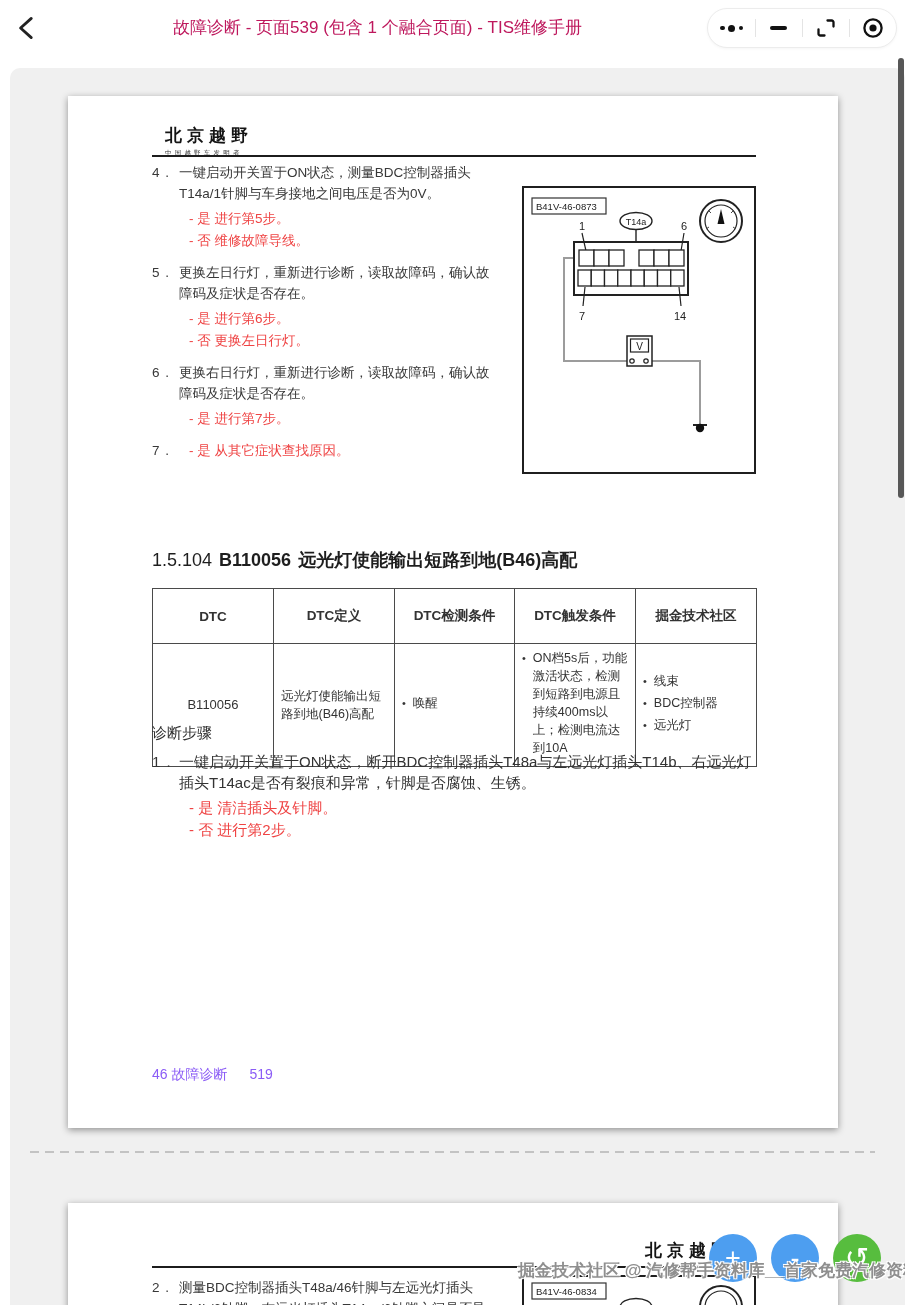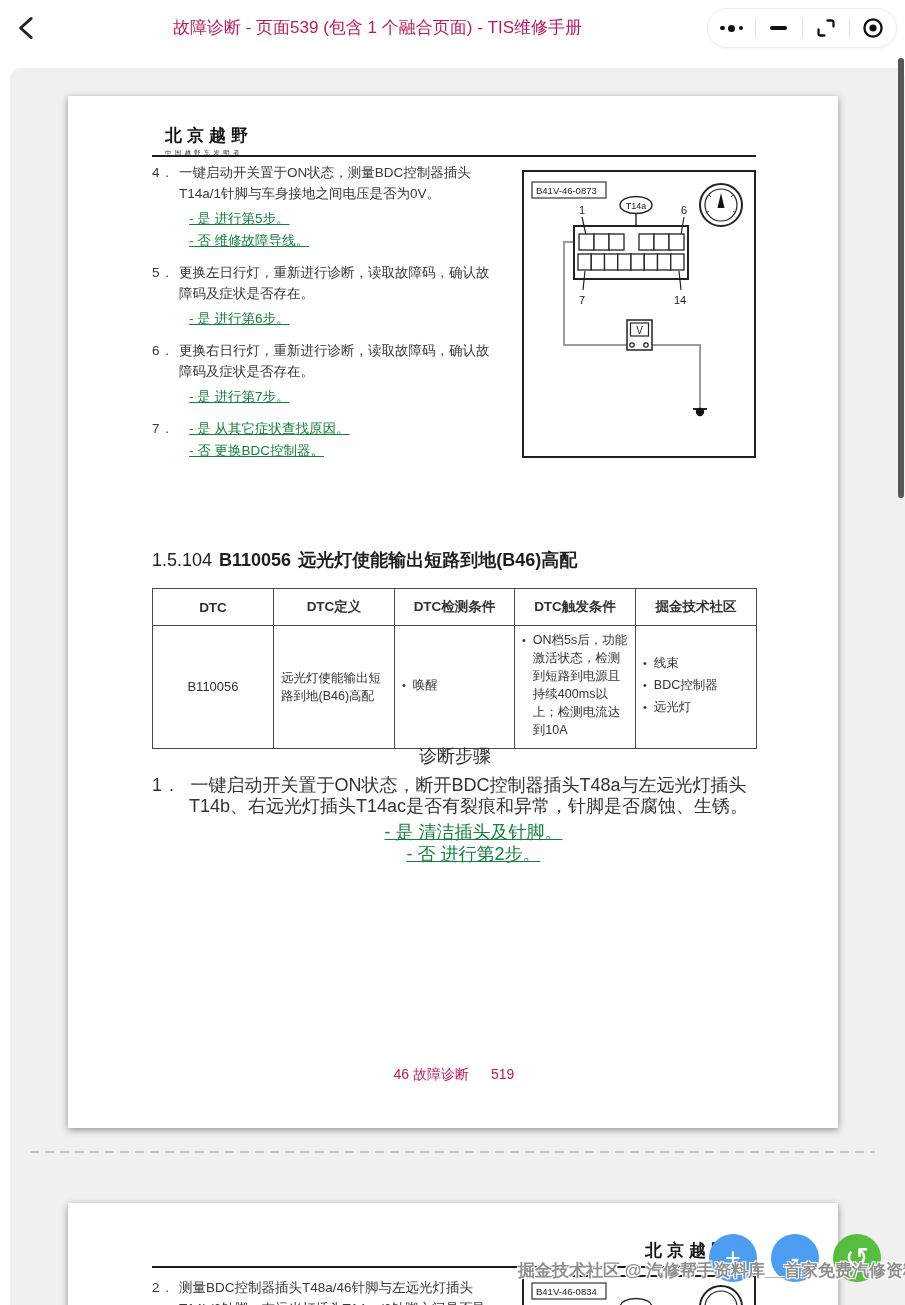--- a/index.html
+++ b/index.html
@@ -45,48 +45,48 @@
   .rule { position:absolute; height:2px; background:#1c1c1c; }
   .rule1 { left:84px; top:59px; width:604px; }
   .rule2 { left:84px; top:63px; width:604px; }
 
   .steps { position:absolute; font-size:13.5px; line-height:21px; color:#383838; }
   .steps1 { left:84px; top:66px; width:348px; }
   .steps2 { left:84px; top:74px; width:348px; }
   .step { position:relative; padding-left:27px; margin-bottom:2px; }
   .step-num { position:absolute; left:0; top:0; letter-spacing:1px; }
   .opts { margin:4px 0 10px 10px; }
-  .opt { line-height:22px; color:#15803d;text-decoration:underline; }
+  .opt { line-height:22px; color:#ef4444; }
 
   .diagram { position:absolute; border:2px solid #1f1f1f; background:#fff; overflow:hidden; }
-  .diagram1 { left:454px; top:74px; width:234px; height:288px; }
+  .diagram1 { left:454px; top:90px; width:234px; height:288px; }
   .diagram2 { left:454px; top:72px; width:234px; height:240px; }
   .diagram svg { display:block; }
 
   .section-heading { position:absolute; left:84px; top:452px; font-size:18px; color:#1e1e1e; white-space:nowrap; }
   .sh-num { font-weight:400; margin-right:7px; }
   .sh-code { font-weight:800; margin-right:7px; }
   .sh-title { font-weight:700; }
 
   table.dtc { position:absolute; left:84px; top:492px; width:604px; border-collapse:collapse;
               table-layout:fixed; font-size:12.5px; color:#333; }
   table.dtc th, table.dtc td { border:1.5px solid #4a4a4a; }
-  table.dtc th { height:25px; font-size:13.5px; font-weight:700; text-align:center; padding:9px; }
+  table.dtc th { height:25px; font-size:13.5px; font-weight:700; text-align:center; padding:18px; }
   table.dtc td { height:113px; vertical-align:middle; padding:5px 7px; line-height:18px; }
   td.c-center { text-align:center; font-size:13px; }
   td.v-top { vertical-align:top; padding-top:8px; }
   .bli { display:flex; margin-bottom:4px; }
   .bli .bullet { margin-right:7px; font-size:11px; line-height:18px; }
 
-  .diag-block { position:absolute; left:84px; top:650px; width:606px; font-size:18px; line-height:21px;text-align:center; }
+  .diag-block { position:absolute; left:84px; top:626px; width:606px; font-size:15px; line-height:21px; }
   .diag-title { margin-bottom:5px; color:#2f2f2f; }
   .diag-block .step { margin-top:8px; }
 
-  .page-footer { position:absolute; left:84px; top:970px; width:604px; text-align:center;
-                 font-size:14px; color:#be185d; }
+  .page-footer { position:absolute; left:84px; top:970px; width:604px; text-align:left;
+                 font-size:14px; color:#8b5cf6; }
   .pf-page { margin-left:22px; }
 
   
   .fab { position:absolute; width:48px; height:48px; border-radius:50%; display:flex;
          align-items:center; justify-content:center; color:#fff; z-index:20; cursor:pointer; }
   .fab-plus  { left:709px; top:1234px; background:#4d9ef0; font-size:27px; }
   .fab-minus { left:771px; top:1234px; background:#4d9ef0; font-size:27px; }
   .fab-rotate{ left:833px; top:1234px; background:#57bd3e; font-size:29px; }
   .watermark { position:absolute; left:518px; top:1259px; font-size:17px; font-weight:600;
                color:#8f8f8f; white-space:nowrap; z-index:30; pointer-events:none;
@@ -144,34 +144,34 @@
       <div class="opts">
         <div class="opt">- 是 进行第5步。</div>
         <div class="opt">- 否 维修故障导线。</div>
       </div>
     </div>
     <div class="step">
       <span class="step-num">5 .</span>
       <span>更换左日行灯，重新进行诊断，读取故障码，确认故障码及症状是否存在。</span>
       <div class="opts">
         <div class="opt">- 是 进行第6步。</div>
+        <div class="opt">- 否 更换左日行灯。</div>
       </div>
     </div>
     <div class="step">
       <span class="step-num">6 .</span>
       <span>更换右日行灯，重新进行诊断，读取故障码，确认故障码及症状是否存在。</span>
       <div class="opts">
         <div class="opt">- 是 进行第7步。</div>
       </div>
     </div>
     <div class="step">
       <span class="step-num">7 .</span>
       <div class="opts">
         <div class="opt">- 是 从其它症状查找原因。</div>
-        <div class="opt">- 否 更换BDC控制器。</div>
       </div>
     </div>
   </div>
 
   <div class="diagram diagram1">
     <svg viewBox="0 0 230 284" width="230" height="284">
       <rect x="8" y="10" width="74" height="16" fill="none" stroke="#333" stroke-width="1.2"></rect>
       <text x="12" y="22" font-size="9.5" fill="#222">B41V-46-0873</text>
 
       <g>

